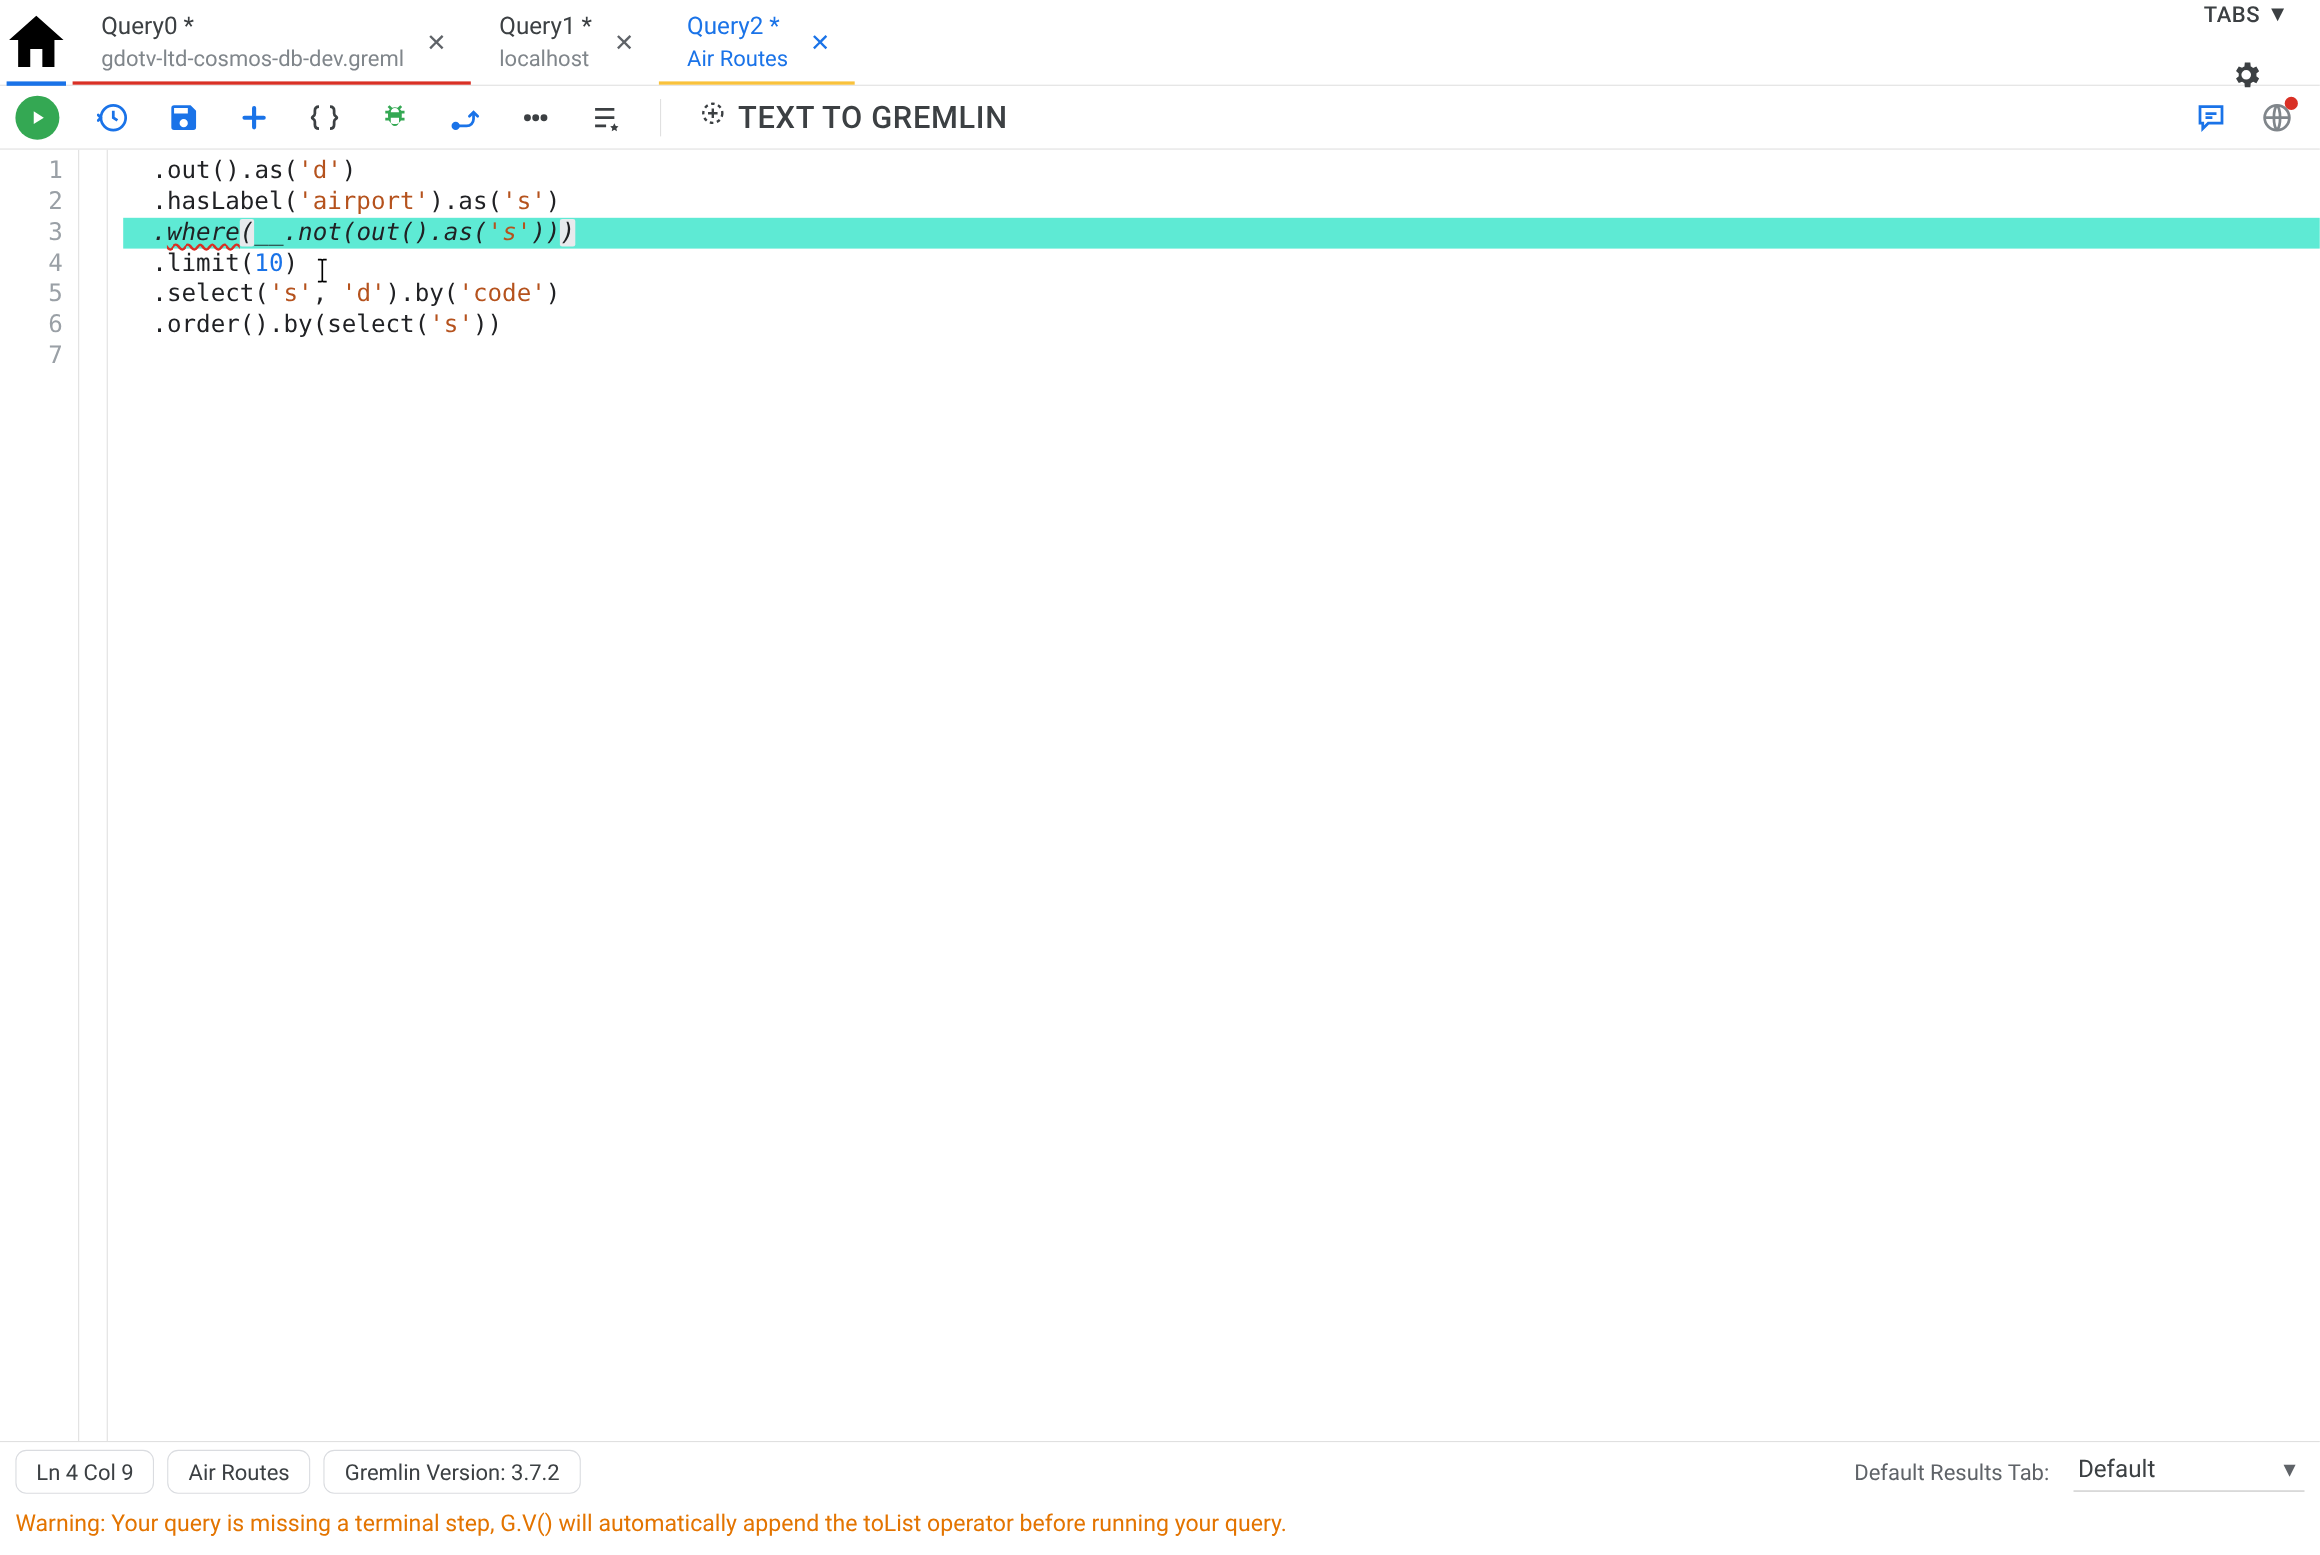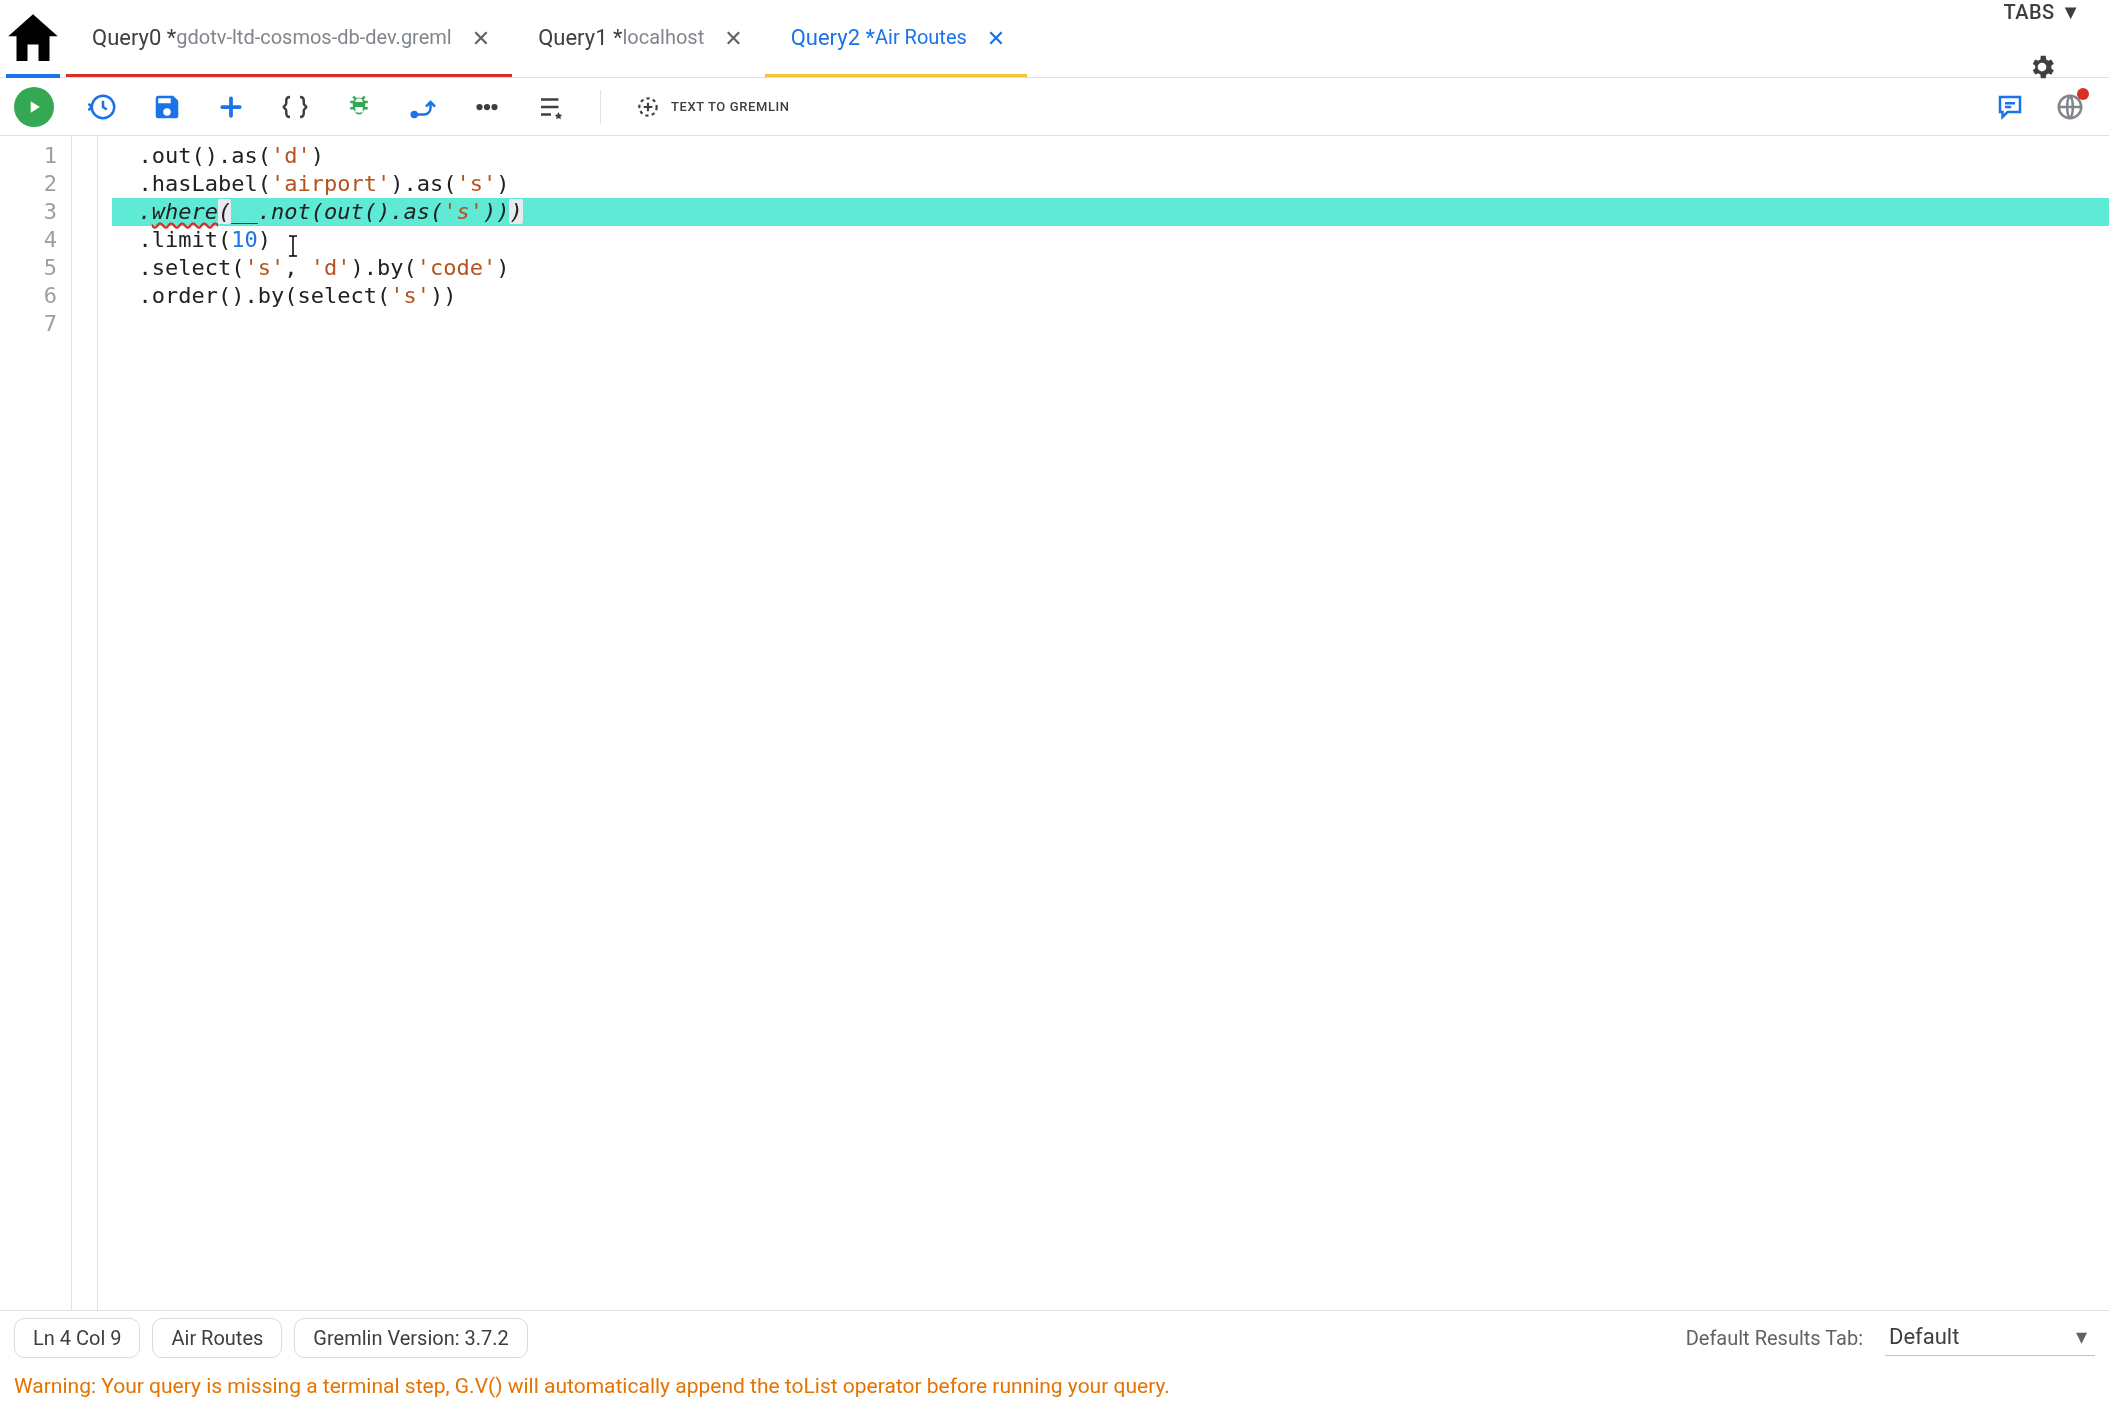--- a/index.html
+++ b/index.html
@@ -22,21 +22,21 @@
 }
 .tabs-wrap { display: flex; align-items: stretch; flex: 0 0 auto; }
 .tab {
   display: flex;
   align-items: center;
   padding: 0 22px 0 26px;
   position: relative;
   cursor: pointer;
   min-width: 170px;
 }
-.tab .titles { display: flex; flex-direction: row; line-height: 1.3; }
+.tab .titles { display: flex; flex-direction: column; line-height: 1.3; }
 .tab .title { font-size: 22px; color: #3c4043; }
 .tab .subtitle { font-size: 20px; color: #80868b; }
 .tab.active .title { color: #1a73e8; }
 .tab.active .subtitle { color: #1a73e8; }
 .tab .close { margin-left: 20px; color: #5f6368; font-size: 22px; cursor: pointer; }
 .tab.active .close { color: #1a73e8; }
 .tab.under-yellow::after {
   content: ""; position: absolute; left: 0; right: 0; bottom: 0; height: 3px; background: #f9c23c;
 }
 .tab.under-red::after {
@@ -78,22 +78,22 @@
 .run-btn {
   width: 40px; height: 40px; border-radius: 50%;
   background: #34a853; display: flex; align-items:center; justify-content:center;
   cursor: pointer;
 }
 .run-btn svg { width: 20px; height: 20px; fill: #fff; }
 .tb-icon { display:flex; align-items:center; justify-content:center; cursor:pointer; }
 .tb-icon svg { width: 30px; height: 30px; }
 .tb-sep { width:1px; height:34px; background:#e0e0e0; }
 .text-gremlin {
-  display:flex; align-items:center; gap:10px; cursor:pointer;
-  color:#3c4043; font-size:13px; font-weight:500; letter-spacing:0.6px;
+  display:flex; gap:10px; cursor:pointer;
+  color:#3c4043; font-size:28px; font-weight:500; letter-spacing:0.6px;
 }
 .toolbar-spacer { flex:1; }
 .toolbar-right { display:flex; align-items:center; gap:30px; padding-right:10px; }
 .status-dot {
   position: relative;
 }
 .status-dot::after {
   content:""; position:absolute; top:-4px; right:-4px; width:12px; height:12px; background:#d93025; border-radius:50%;
 }
 

